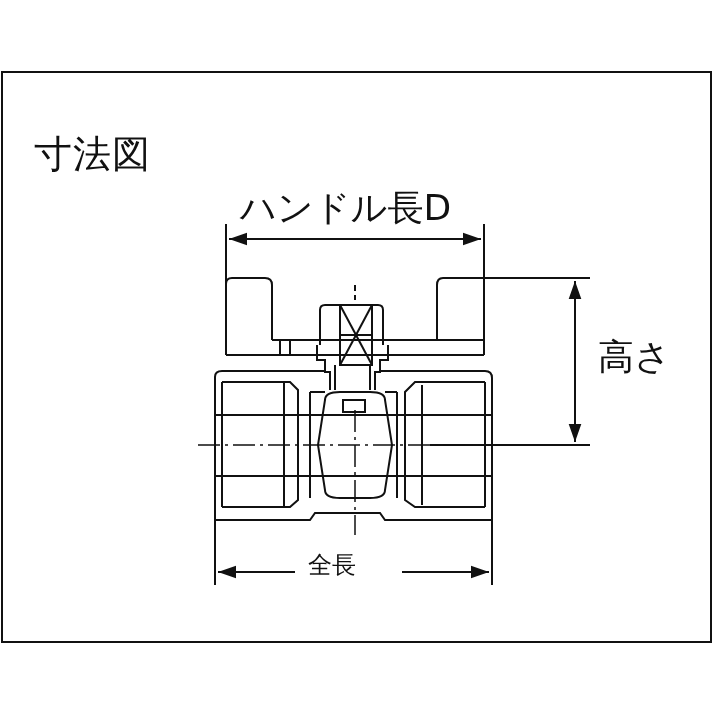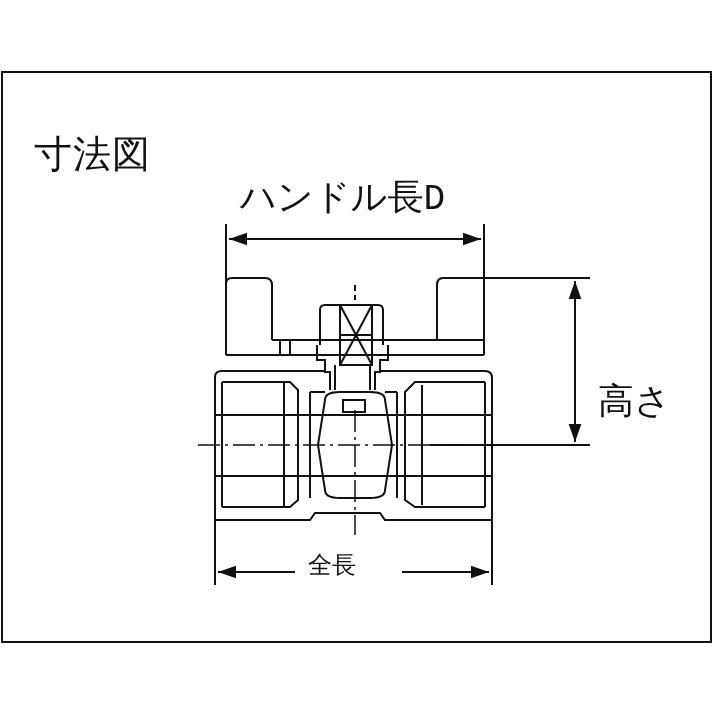--- a/index.html
+++ b/index.html
@@ -3,22 +3,22 @@
 <meta charset="utf-8">
 <style>
   html, body { margin: 0; padding: 0; background: #ffffff; }
   body { width: 713px; height: 713px; position: relative; overflow: hidden;
          font-family: "DejaVu Sans", sans-serif; }
   .frame { position: absolute; left: 1px; top: 71px; width: 707px; height: 568px;
            border: 2px solid #111; box-sizing: content-box; }
   .title { position: absolute; left: 34px; top: 106px; font-size: 38px; color: #111;
            letter-spacing: 1px; line-height: 1; margin-top: 29px; }
   .lbl { position: absolute; color: #111; line-height: 1; white-space: nowrap; }
-  .lbl-handle { left: 240px; top: 182px; font-size: 36px; font-family: Liberation Mono, monospace; }
-  .lbl-height { left: 598px; top: 339px; font-size: 36px; margin-top: 44px; }
+  .lbl-handle { left: 240px; top: 190px; font-size: 36px; }
+  .lbl-height { left: 598px; top: 339px; font-size: 36px; }
   .lbl-length { left: 308px; top: 553px; font-size: 24px; }
   svg.drawing { position: absolute; left: 0; top: 0; }
 </style>
 </head>
 <body>
 
 <div class="frame"></div>
 
 <div class="title">寸法図</div>
 

